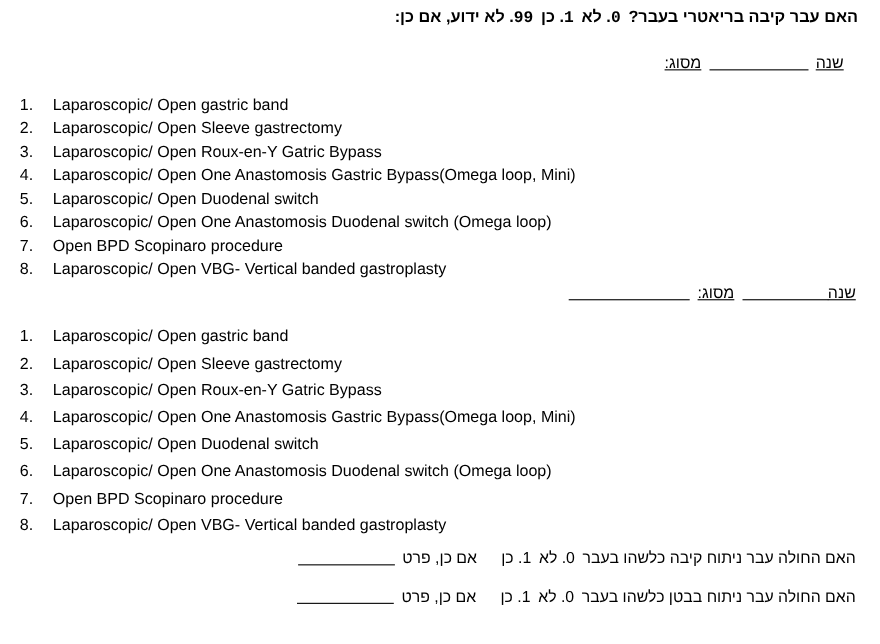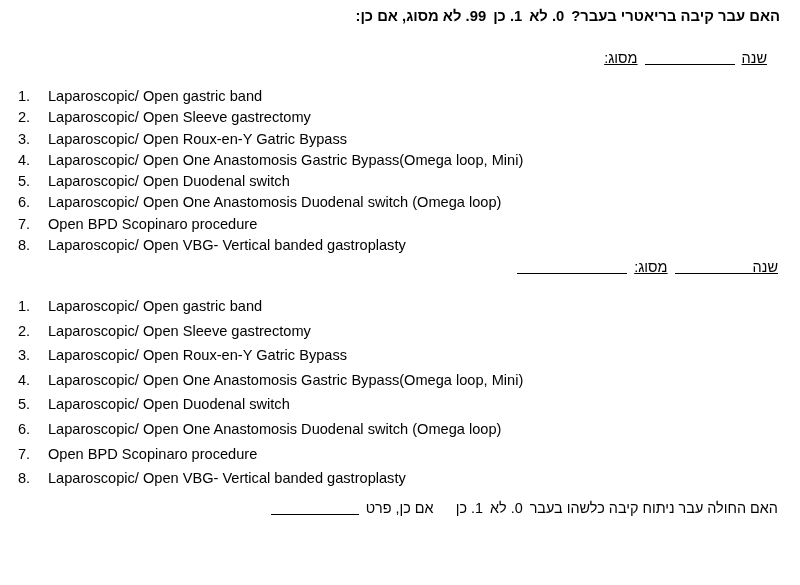--- a/index.html
+++ b/index.html
@@ -35,21 +35,21 @@
     line-height: 1.25;
   }
 
   .title-line {
     top: 7px;
     right: 20px;
     left: 20px;
     font-weight: bold;
     font-size: 14.8px;
   }
-  .title-line .num { font-weight: bold; }
+  .title-line .num { font-weight: bold; font-family: Liberation Mono, monospace; }
 
   .sub-line {
     font-weight: normal;
     font-size: 14.5px;
     text-decoration: underline;
   }
   .sub-line-1 { top: 49px; right: 33px; }
   .sub-line-2 { top: 258px; right: 22px; }
 
   
@@ -109,21 +109,21 @@
   .footer-q-1 { top: 500px; }
   .footer-q-2 { top: 535px; }
   .footer-q .num { font-weight: normal; }
 </style>
 </head>
 <body>
 
 <div class="page">
 
   <div class="rtl-line title-line">
-    <span>האם עבר קיבה בריאטרי בעבר?</span><span class="sp-sm"></span><span class="num">0</span><span>.  לא</span><span class="sp-sm"></span><span class="num">1</span><span>.  כן</span><span class="sp-sm"></span><span class="num">99</span><span>. לא מסוג, אם כן:</span>
+    <span>האם עבר קיבה בריאטרי בעבר?</span><span class="sp-sm"></span><span class="num">0</span><span>.  לא</span><span class="sp-sm"></span><span class="num">1</span><span>.  כן</span><span class="sp-sm"></span><span class="num">99</span><span>. לא ידוע, אם כן:</span>
   </div>
 
   <div class="rtl-line sub-line sub-line-1">
     <span>שנה</span><span class="sp-sm"></span><span class="blank b-90"></span><span class="sp-sm"></span><span>מסוג:</span>
   </div>
 
   <ol class="proc-list list-one">
     <li><span class="idx">1.</span><span>Laparoscopic/ Open gastric band</span></li>
     <li><span class="idx">2.</span><span>Laparoscopic/ Open Sleeve gastrectomy</span></li>
     <li><span class="idx">3.</span><span>Laparoscopic/ Open Roux-en-Y Gatric Bypass</span></li>
@@ -146,14 +146,17 @@
     <li><span class="idx">5.</span><span>Laparoscopic/ Open  Duodenal switch</span></li>
     <li><span class="idx">6.</span><span>Laparoscopic/ Open One Anastomosis Duodenal switch (Omega loop)</span></li>
     <li><span class="idx">7.</span><span>Open BPD Scopinaro procedure</span></li>
     <li><span class="idx">8.</span><span>Laparoscopic/ Open VBG- Vertical banded gastroplasty</span></li>
   </ol>
 
   <div class="footer-q footer-q-1">
     <span>האם החולה עבר ניתוח קיבה כלשהו בעבר</span><span class="sp-sm"></span><span class="num">0</span><span>.  לא</span><span class="sp-sm"></span><span class="num">1</span><span>. כן</span><span class="sp-lg"></span><span>אם כן, פרט</span><span class="sp-sm"></span><span class="blank b-88"></span>
   </div>
 
+  <div class="footer-q footer-q-2">
+    <span>האם החולה עבר ניתוח בבטן כלשהו בעבר</span><span class="sp-sm"></span><span class="num">0</span><span>.  לא</span><span class="sp-sm"></span><span class="num">1</span><span>. כן</span><span class="sp-lg"></span><span>אם כן, פרט</span><span class="sp-sm"></span><span class="blank b-88"></span>
+  </div>
 
 </div>
 
 </body></html>

